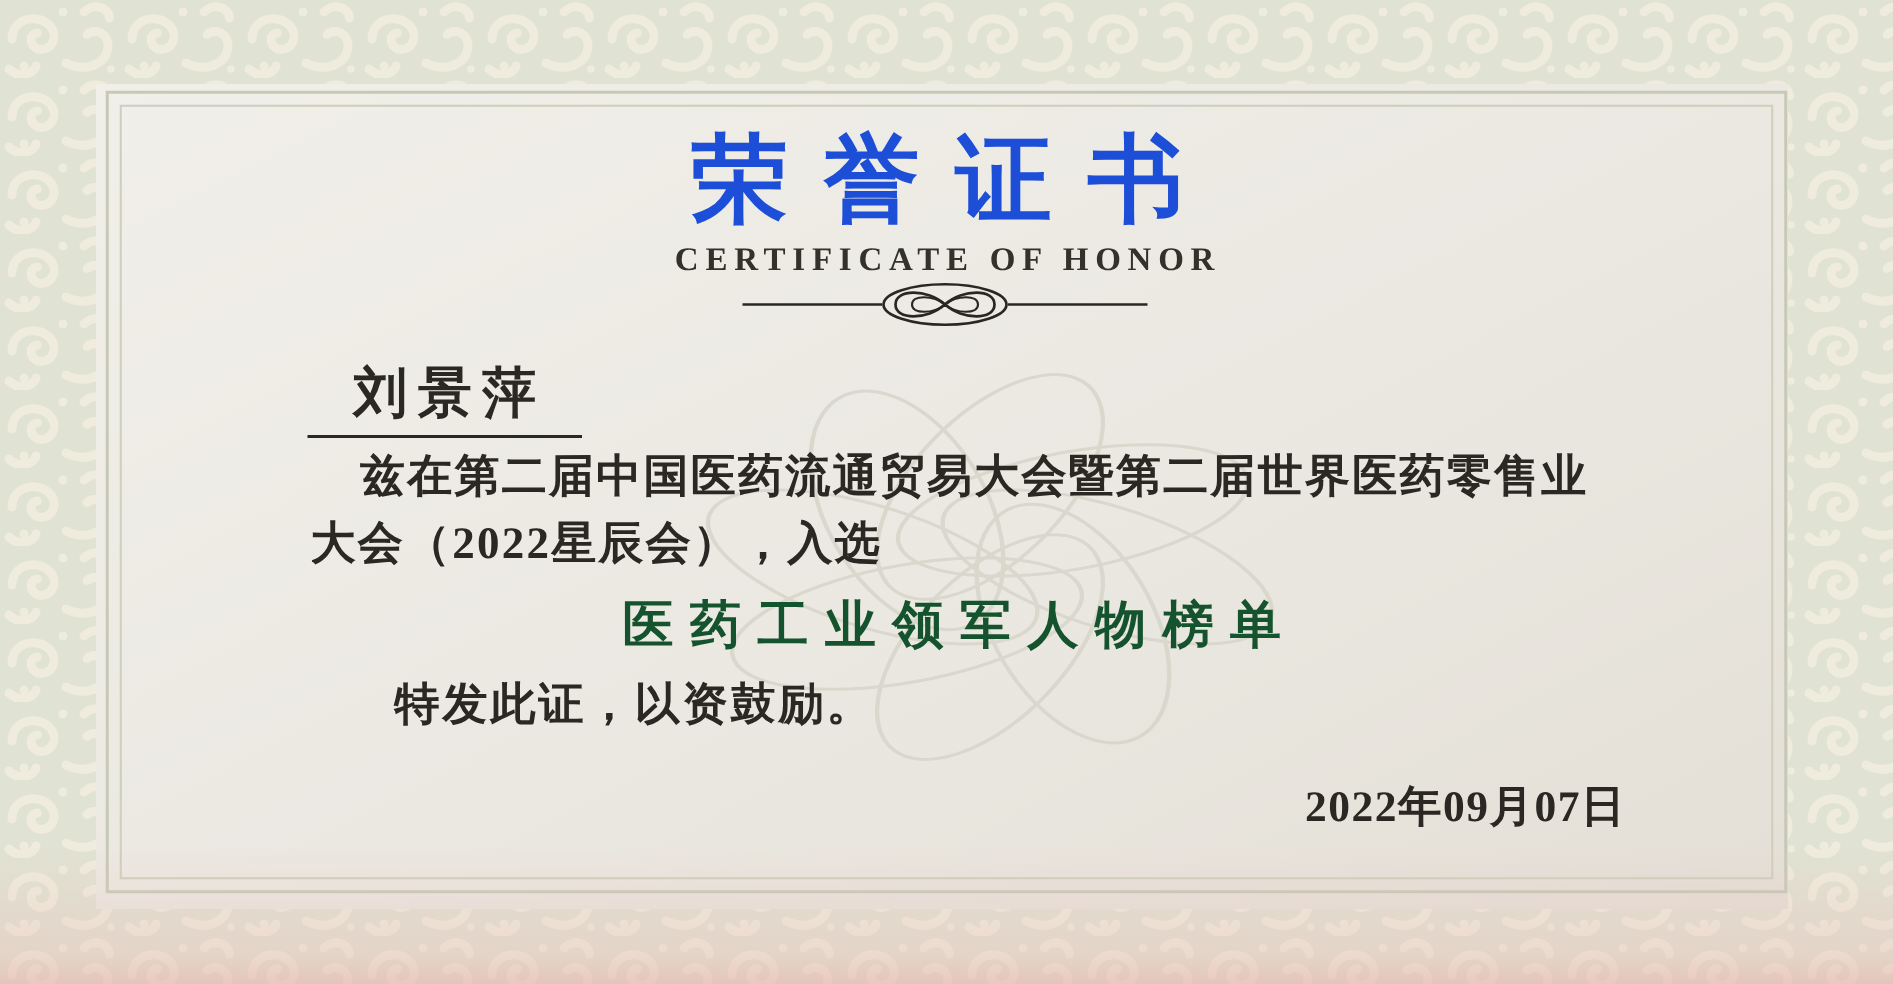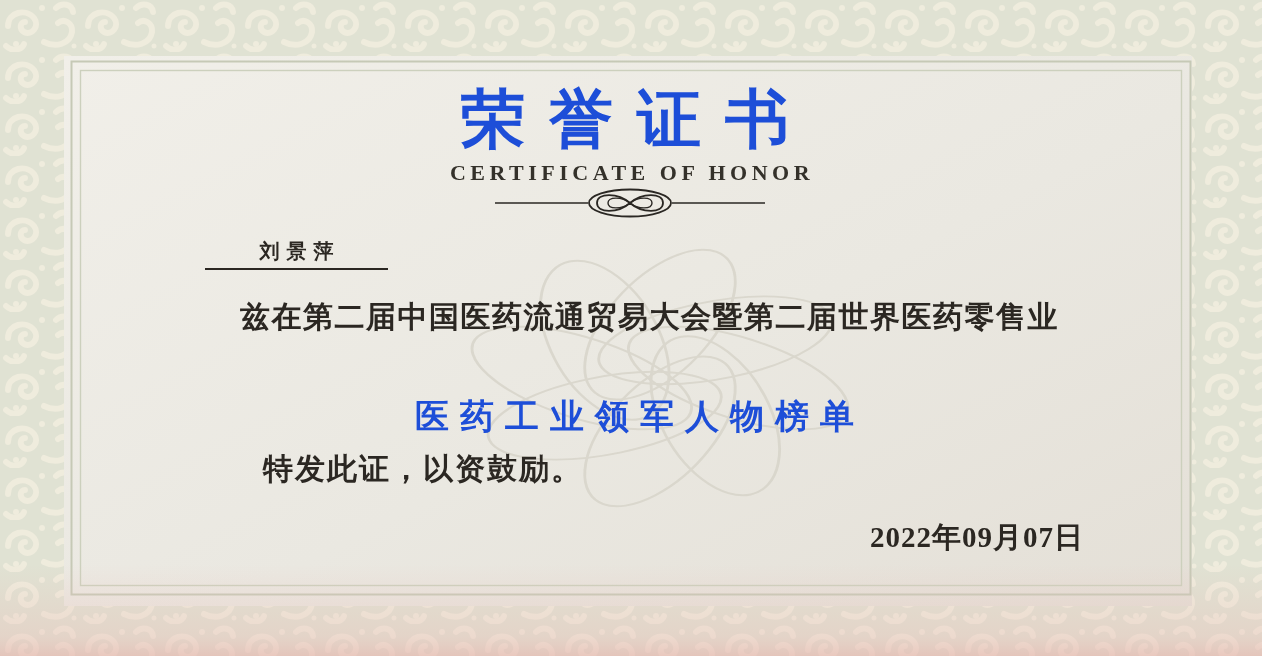--- a/index.html
+++ b/index.html
@@ -17,33 +17,33 @@
   .subtitle {
     top:160px; left:0; width:100%; text-align:center;
     font-size:22px; font-weight:700; letter-spacing:4.5px; text-indent:2px;
     color:#34312a;
   }
   .divider { top:186px; left:0; width:1262px; height:34px; }
   .name-row { left:205px; top:238px; display:flex; align-items:flex-end; }
   .name-underline {
     min-width:183px; box-sizing:border-box; text-align:center;
     border-bottom:2.5px solid #2b2722; padding:0 10px 3px;
-    font-size:20px; font-weight:700; letter-spacing:7px; text-indent:7px;
+    font-size:36px; font-weight:700; letter-spacing:7px; text-indent:7px;
   }
   .salutation {
     font-size:30px; font-weight:700; letter-spacing:2px;
     margin-left:8px; transform:translateY(4px);
   }
   .body-line { font-size:30px; font-weight:700; letter-spacing:1.5px; white-space:nowrap; }
   .body-line1 { left:240px; top:297px; }
   .body-line2 { left:207px; top:342px; }
   .award {
     top:394px; left:0; width:100%; text-align:center;
     font-size:34px; font-weight:700; letter-spacing:11px; text-indent:18px;
-    color:#1d4ed8; white-space:nowrap;
+    color:#14532d; white-space:nowrap;
   }
   .closing { left:263px; top:449px; font-size:30px; font-weight:700; letter-spacing:2px; }
   .issuer-block { left:977px; top:504px; transform:translateX(-50%); text-align:center; white-space:nowrap; }
   .issuer { font-size:29px; font-weight:700; letter-spacing:2.5px; }
   .issue-date { font-size:29px; font-weight:700; letter-spacing:1px; margin-top:14px; }
 </style>
 </head>
 <body>
 
 <div class="stage">
@@ -120,20 +120,21 @@
       </g>
     </g>
   </svg>
 
   <div class="abs name-row">
     <span class="name-underline">刘景萍</span>
   </div>
 
   <div class="abs body-line body-line1">兹在第二届中国医药流通贸易大会暨第二届世界医药零售业</div>
 
+  <div class="abs body-line body-line2">大会（2022星辰会），入选</div>
 
   <div class="abs award">医药工业领军人物榜单</div>
 
   <div class="abs closing">特发此证，以资鼓励。</div>
 
   <div class="abs issuer-block">
     <div class="issue-date">2022年09月07日</div>
   </div>
 
 </div>

